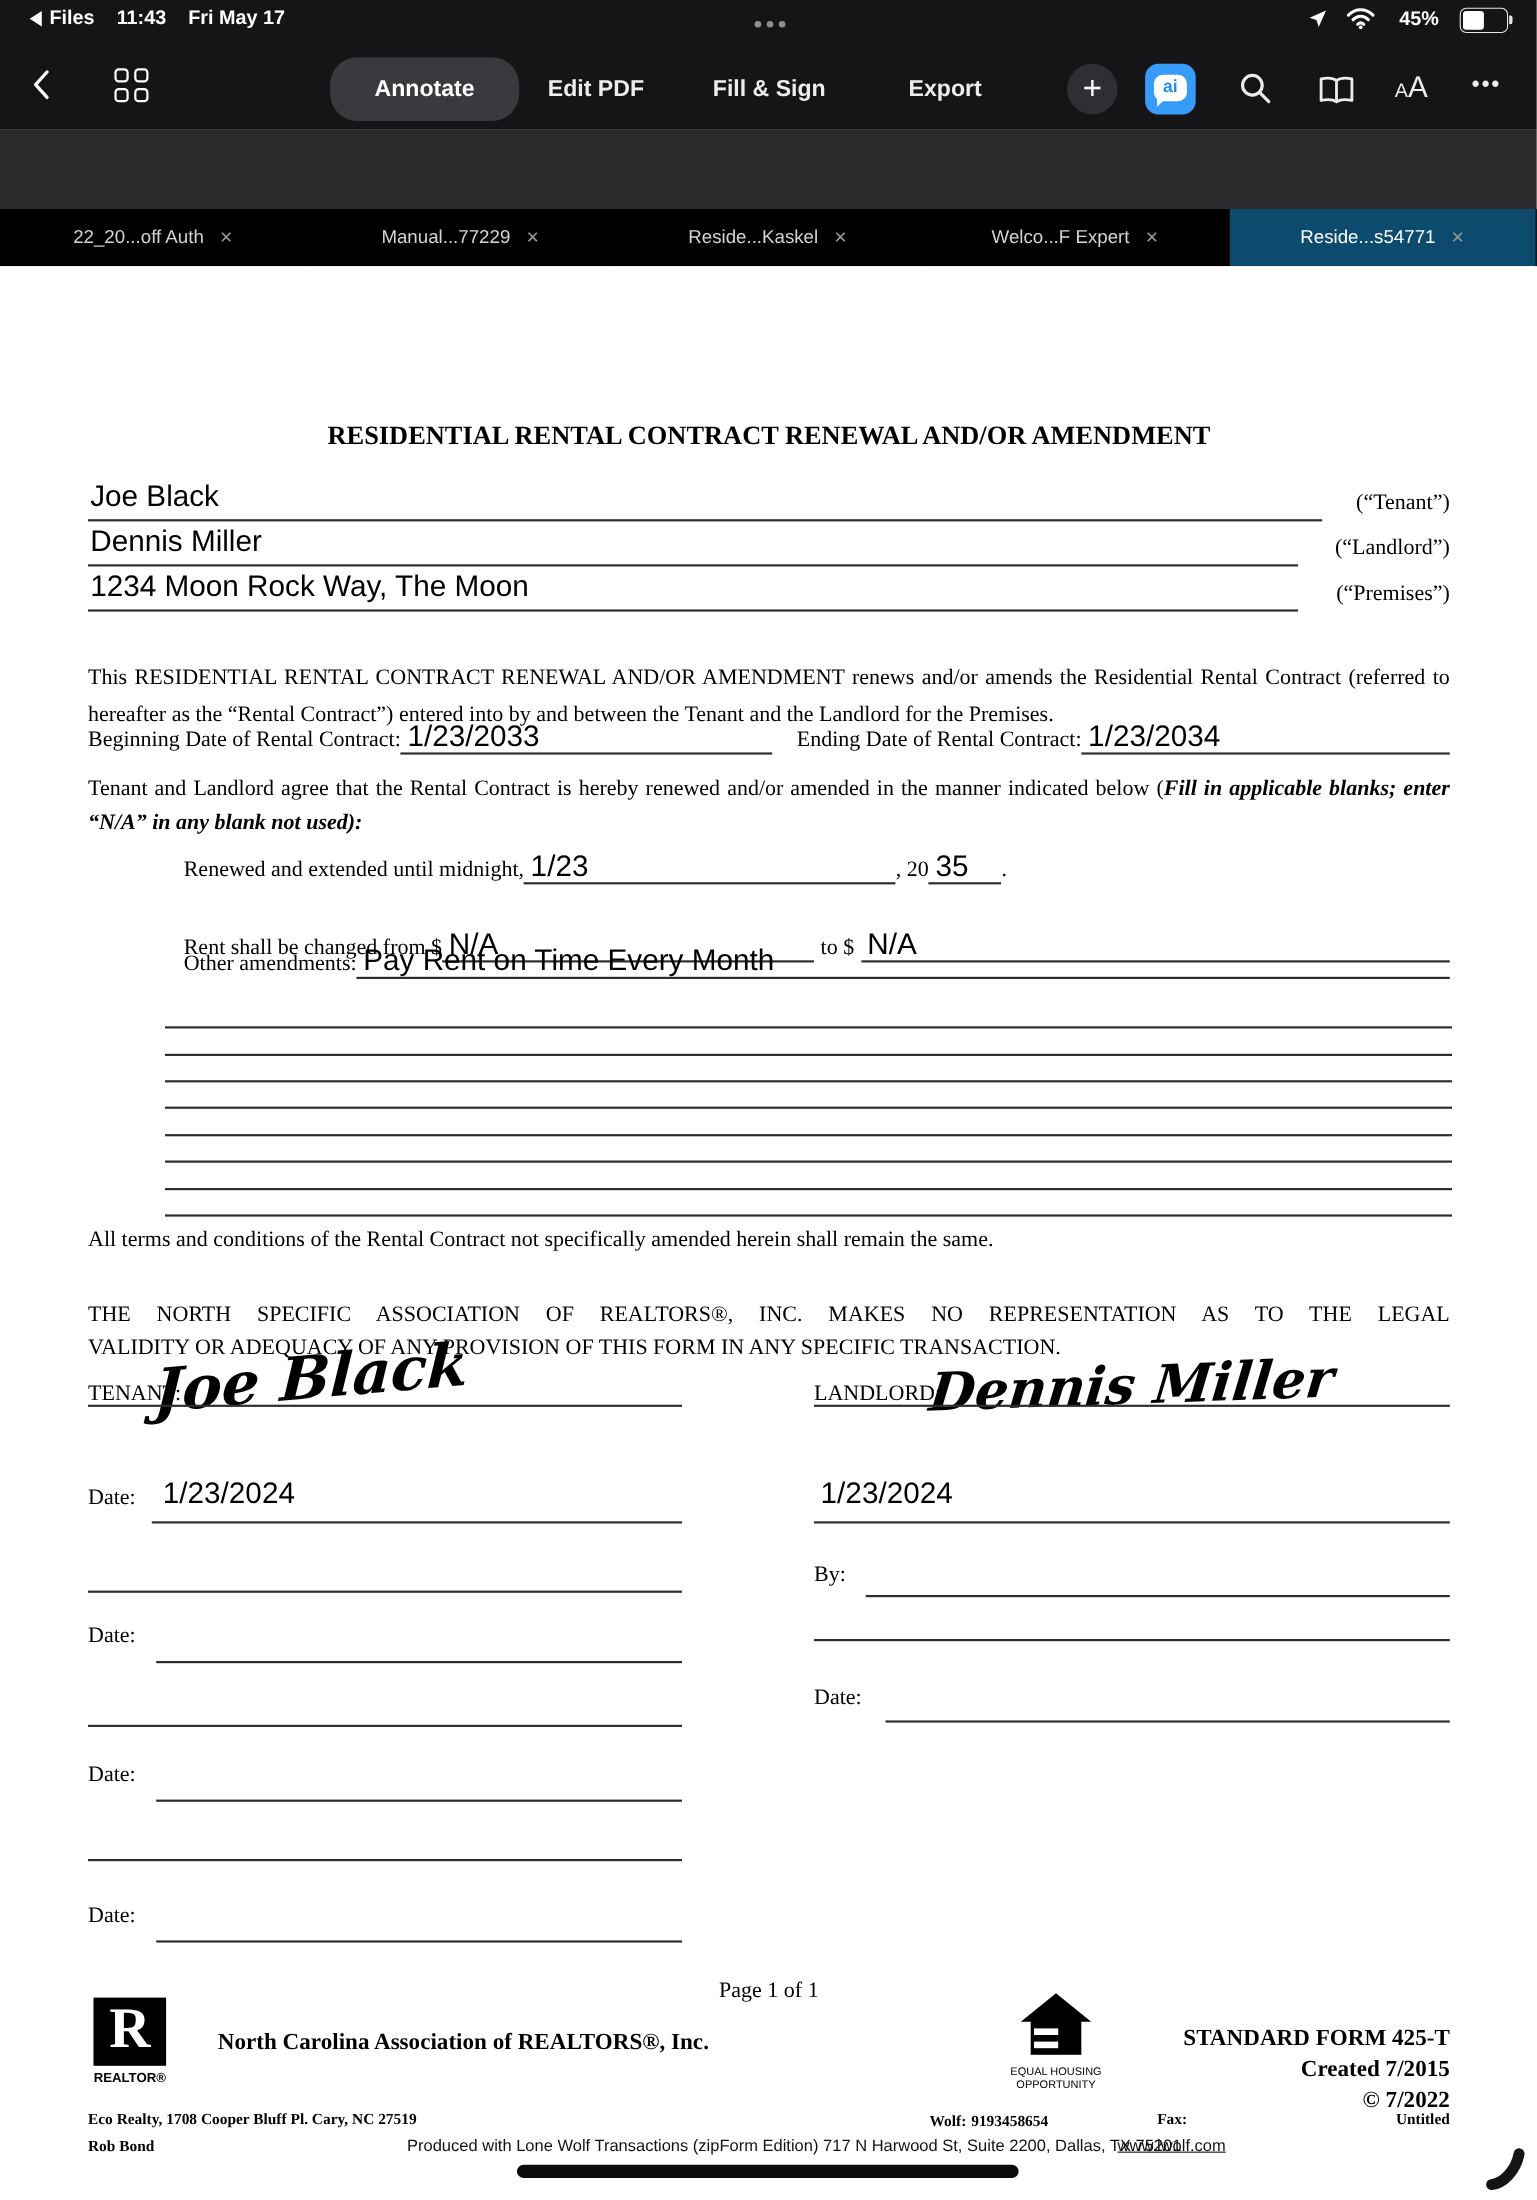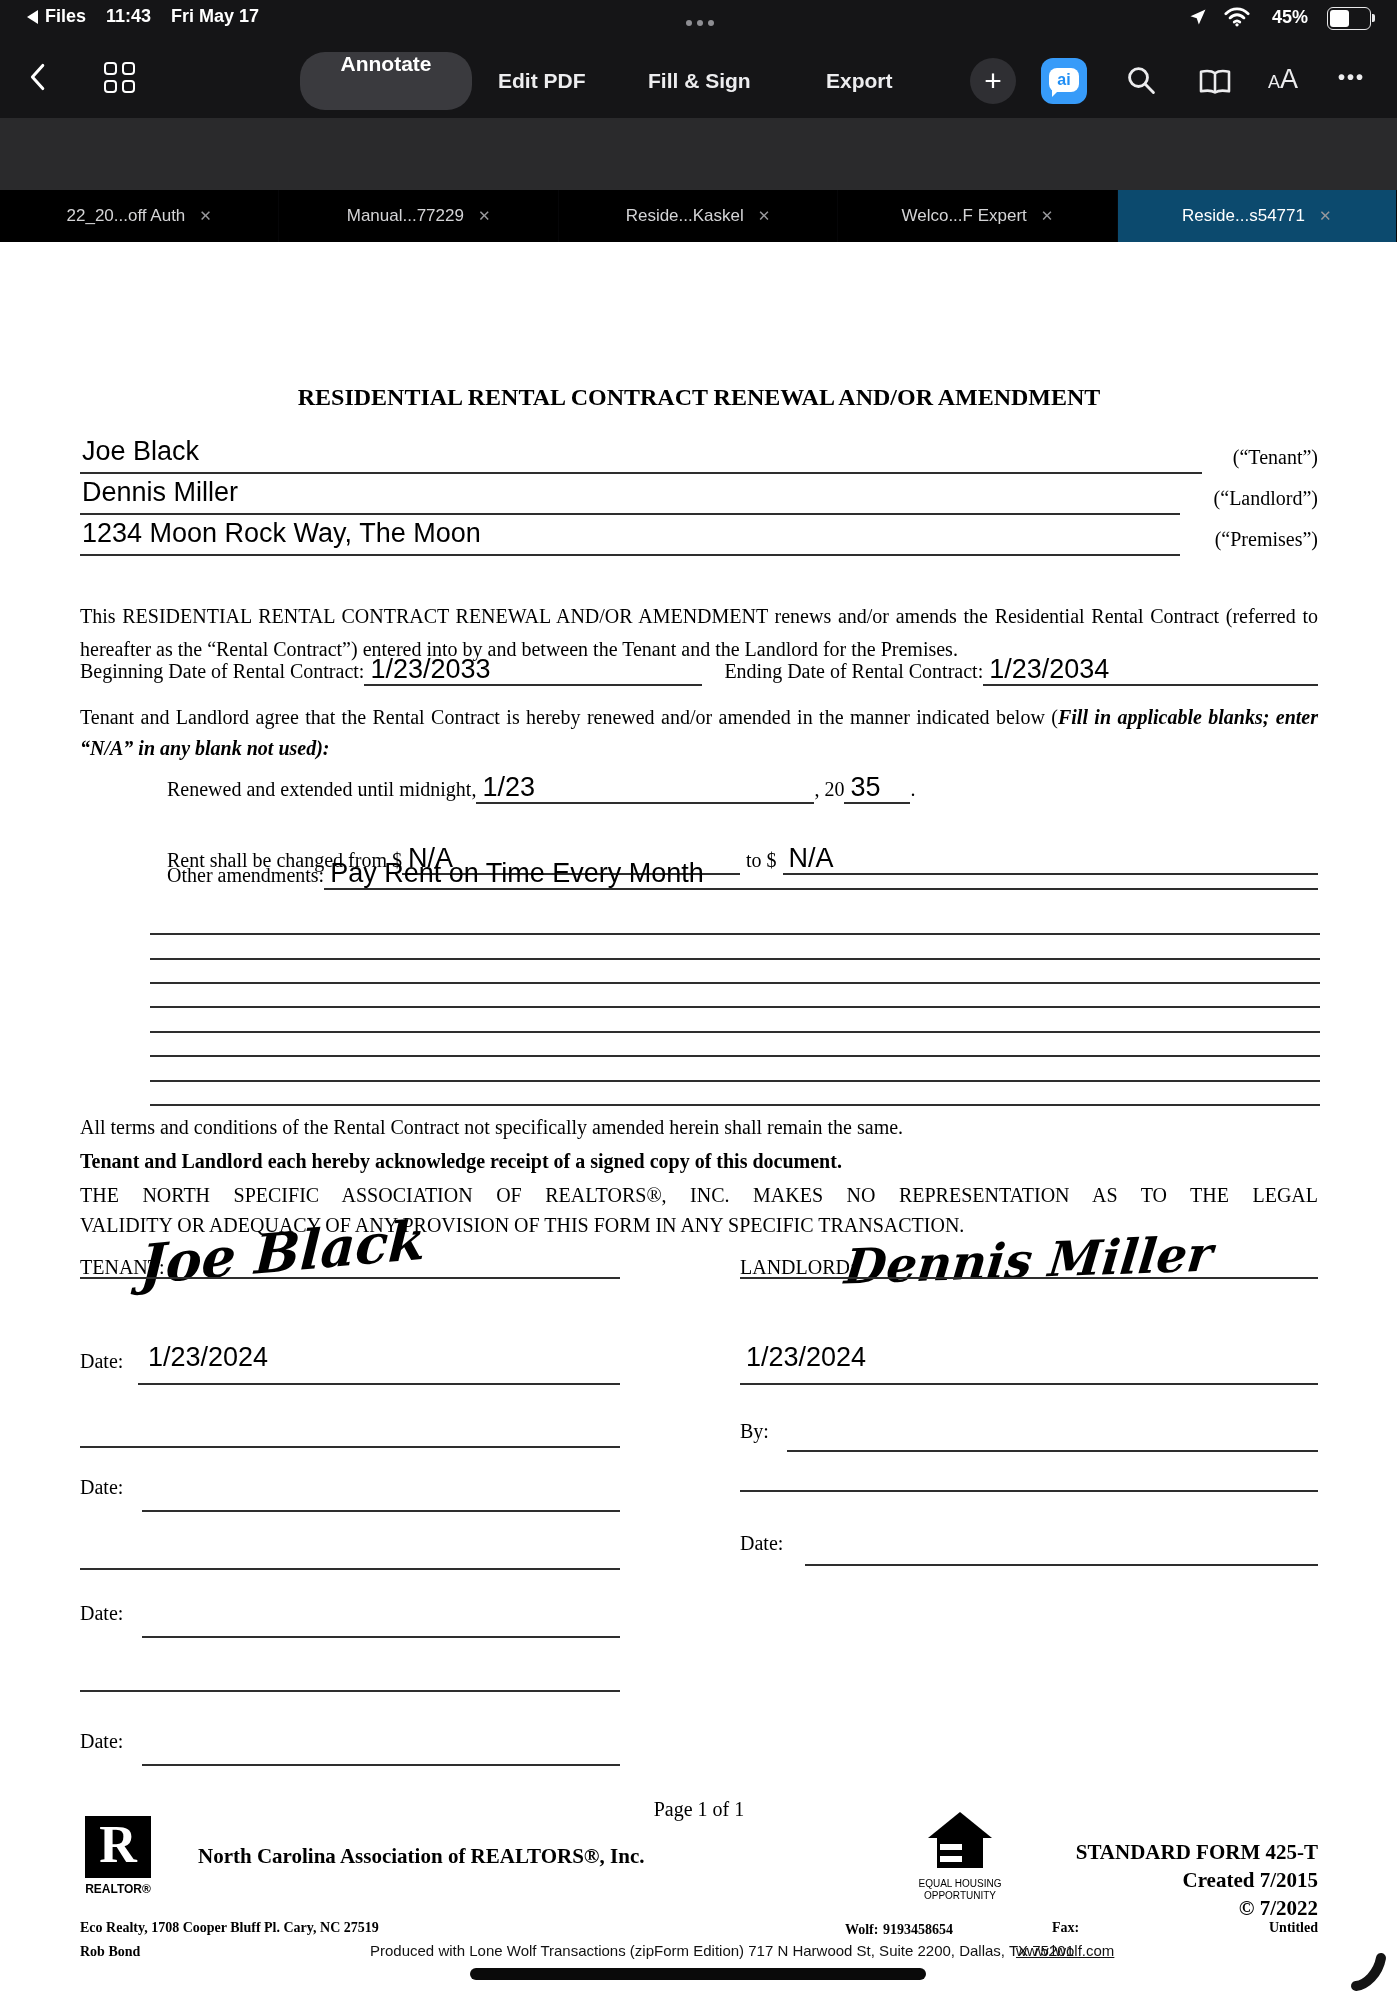--- a/index.html
+++ b/index.html
@@ -10,21 +10,21 @@
   .chrome{position:absolute;top:0;left:0;width:1397px;height:118px;background:#151517;}
   .annotbar{position:absolute;top:118px;left:0;width:1397px;height:72px;background:#2a2a2c;}
   .tabbar{position:absolute;top:190px;left:0;width:1397px;height:52px;background:#19191b;display:flex;}
   .statustxt{color:#fff;font-weight:bold;font-size:18px;}
   .dot{width:6px;height:6px;border-radius:50%;background:#8e8e93;display:inline-block;margin:0 2.5px;}
   .backtri{width:0;height:0;border-top:7px solid transparent;border-bottom:7px solid transparent;border-right:11px solid #fff;display:inline-block;margin-right:7px;}
   .battery{position:absolute;left:1327px;top:7px;width:42px;height:21px;border:1.5px solid #e8e8ea;border-radius:6px;}
   .battery .fill{position:absolute;left:2px;top:2px;bottom:2px;width:45%;background:#fff;border-radius:3px;}
   .battery .nub{position:absolute;right:-5px;top:6px;width:3px;height:8px;background:#e8e8ea;border-radius:0 2px 2px 0;}
   .pill{position:absolute;left:300px;top:52px;width:172px;height:58px;background:#3a3a3e;border-radius:25px;
-        display:flex;align-items:flex-start;justify-content:center;color:#fff;font-weight:bold;font-size:21px;}
+        display:flex;align-items:center;justify-content:center;color:#fff;font-weight:bold;font-size:21px;}
   .modelbl{position:absolute;top:52px;height:58px;line-height:58px;font-size:21px;color:#ededef;font-weight:600;}
   .circbtn{position:absolute;top:58px;width:46px;height:46px;border-radius:50%;background:#2f2f33;color:#fff;
            display:flex;align-items:center;justify-content:center;font-size:30px;font-weight:300;}
   .aibtn{position:absolute;left:1041px;top:58px;width:46px;height:46px;border-radius:12px;background:#379bf9;}
   .aibubble{position:absolute;left:8px;top:10px;width:30px;height:24px;background:#fff;border-radius:8px;
             display:flex;align-items:center;justify-content:center;color:#1f8ef5;font-weight:bold;font-size:16px;}
   .aibubble:after{content:"";position:absolute;left:3px;bottom:-5px;width:0;height:0;
             border-left:7px solid #fff;border-bottom:7px solid transparent;}
   .aa{position:absolute;left:1268px;top:64px;color:#ececee;font-size:27px;font-weight:500;}
   .aa::first-letter{font-size:18px;}
@@ -297,21 +297,20 @@
   <div class="ul" style="left:150px;right:77px;top:691px;"></div>
   <div class="ul" style="left:150px;right:77px;top:716px;"></div>
   <div class="ul" style="left:150px;right:77px;top:740px;"></div>
   <div class="ul" style="left:150px;right:77px;top:764px;"></div>
   <div class="ul" style="left:150px;right:77px;top:789px;"></div>
   <div class="ul" style="left:150px;right:77px;top:813px;"></div>
   <div class="ul" style="left:150px;right:77px;top:838px;"></div>
   <div class="ul" style="left:150px;right:77px;top:862px;"></div>
 
   <div class="abs ser" style="left:80px;top:874px;width:1238px;">All terms and conditions of the Rental Contract not specifically amended herein shall remain the same.</div>
-  <div class="abs ser" style="left:80px;top:908px;width:1238px;font-weight:bold;">Tenant and Landlord each hereby acknowledge receipt of a signed copy of this document.</div>
   <div class="abs ser" style="left:80px;top:942px;width:1238px;text-align:justify;text-align-last:justify;">THE NORTH SPECIFIC ASSOCIATION OF REALTORS®, INC. MAKES NO REPRESENTATION AS TO THE LEGAL</div>
   <div class="abs ser" style="left:80px;top:972px;width:1238px;">VALIDITY OR ADEQUACY OF ANY PROVISION OF THIS FORM IN ANY SPECIFIC TRANSACTION.</div>
 
   <div class="abs ser" style="left:80px;top:1014px;">TENANT:</div>
   <div class="abs sig" style="left:140px;top:978px;font-size:54px;transform:rotate(-5deg) skewX(-8deg);">Joe Black</div>
   <div class="ul" style="left:80px;width:540px;top:1035px;"></div>
 
   <div class="abs ser" style="left:740px;top:1014px;">LANDLORD:</div>
   <div class="abs sig" style="left:845px;top:990px;font-size:48px;transform:rotate(-2deg) skewX(-8deg);">Dennis Miller</div>
   <div class="ul" style="left:740px;width:578px;top:1035px;"></div>

